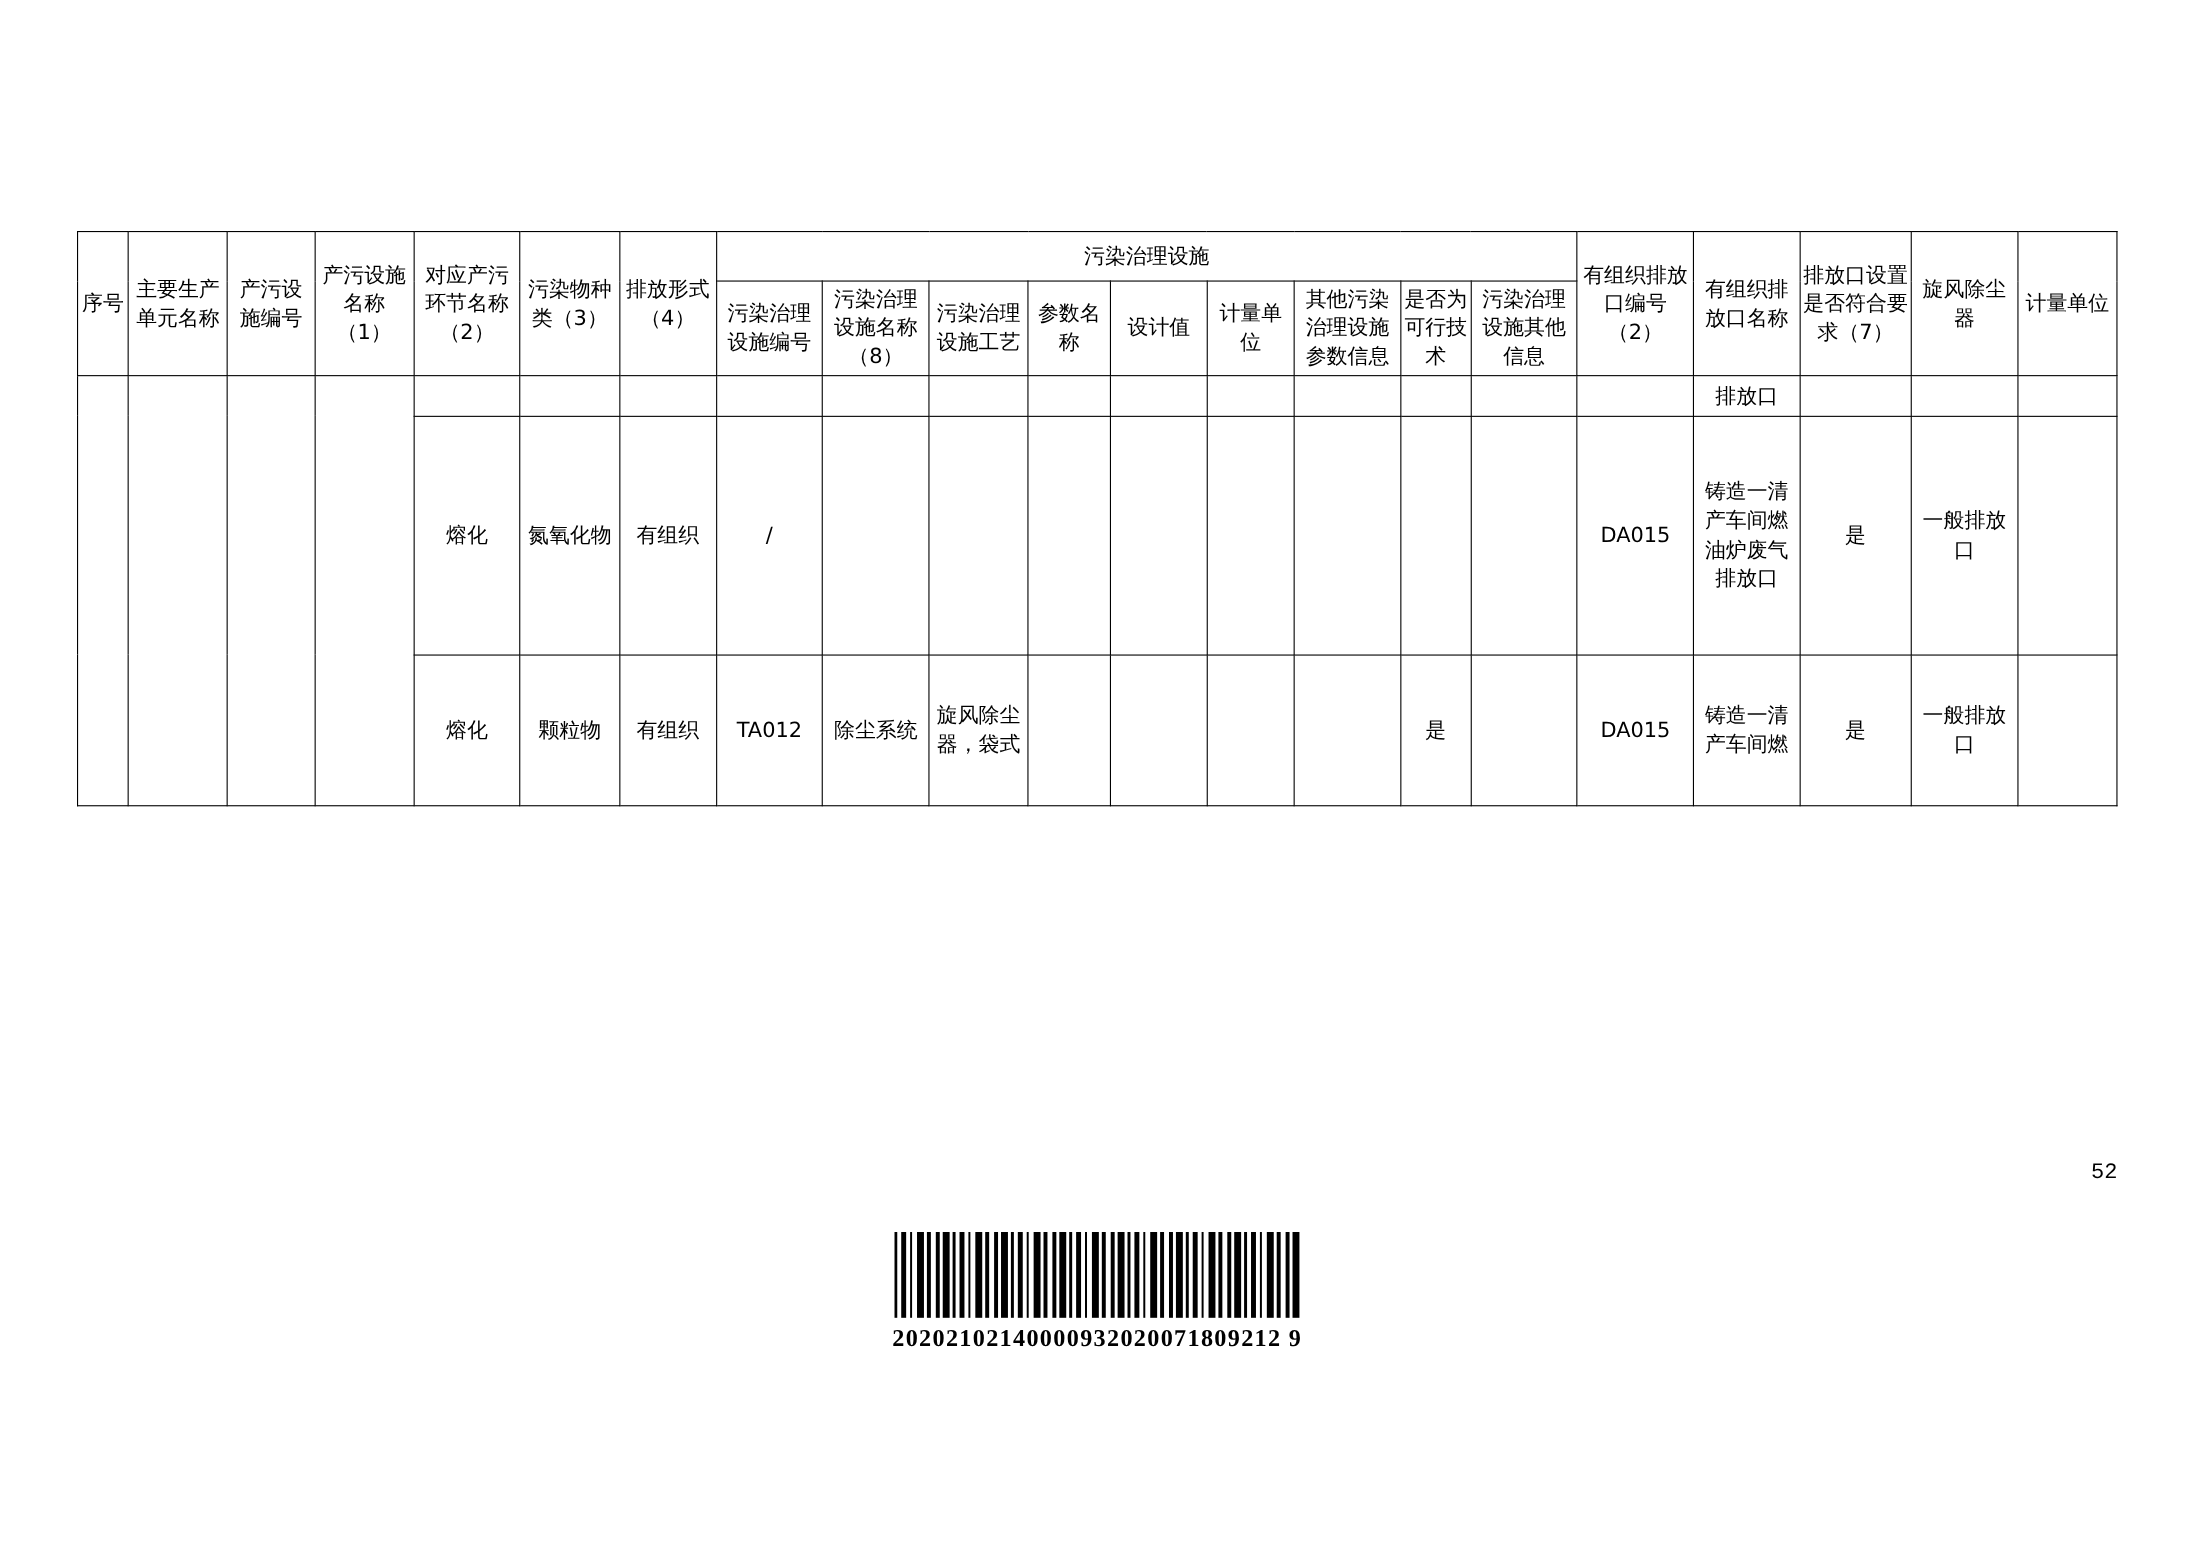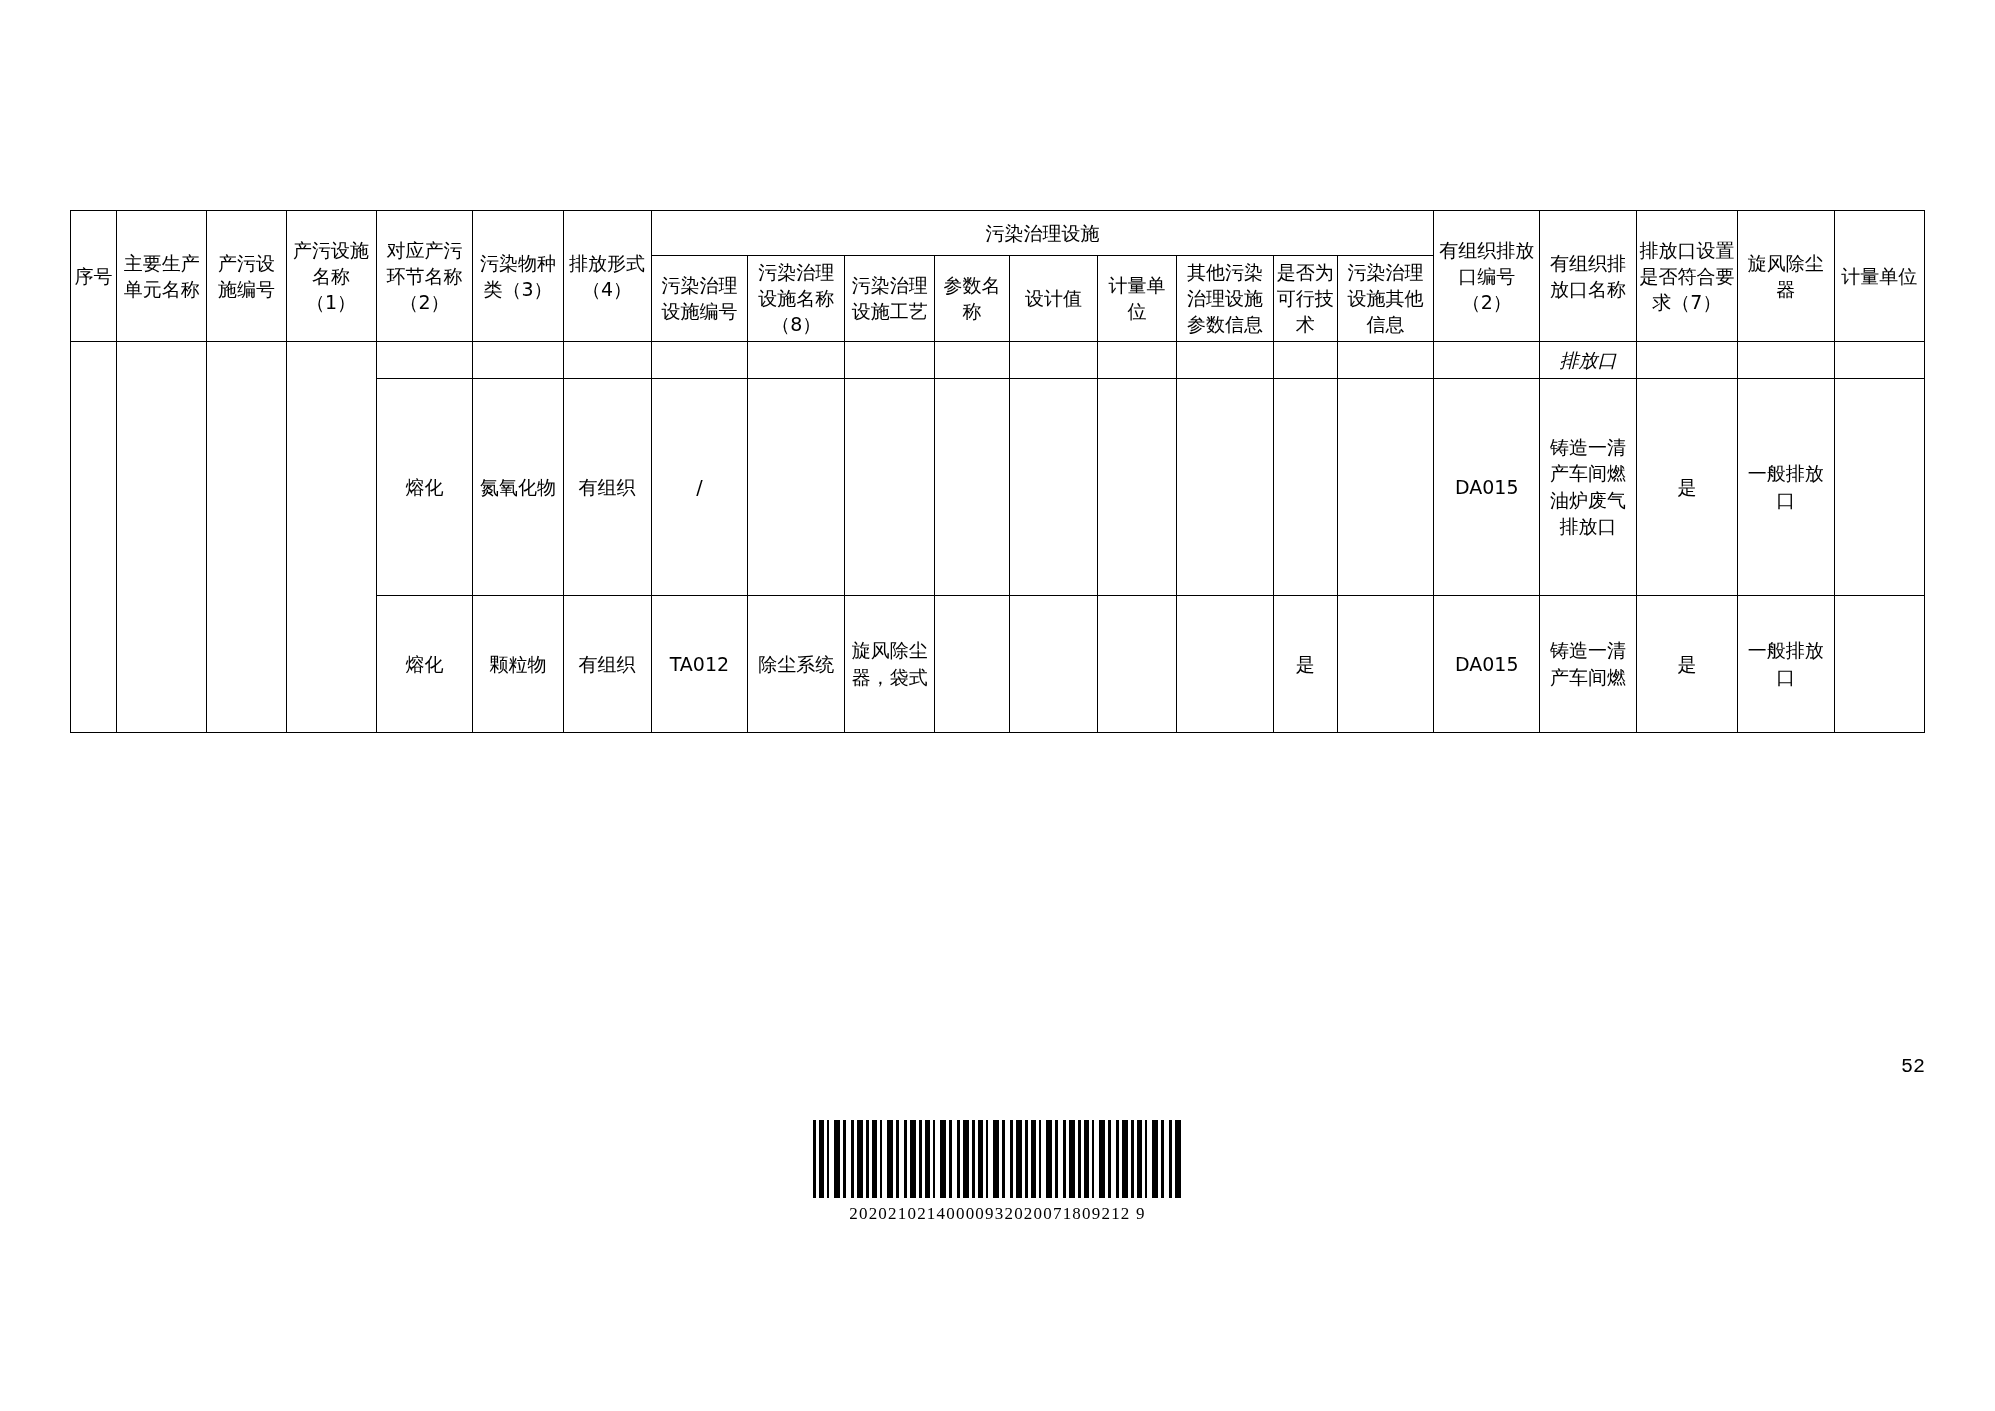--- a/index.html
+++ b/index.html
@@ -53,21 +53,20 @@
   table.emission-table thead td {
     height: 38px;
   }
 
   .hdr-group {
     height: 42px;
   }
 
   .row-body td {
     height: 30px;
-    font-style: italic;
   }
 
   .row-tall td {
     height: 210px;
   }
 
   .row-mid td {
     height: 130px;
   }
 
@@ -100,23 +99,24 @@
         #000 21px, #000 27px, #fff 27px, #fff 30px,
         #000 30px, #000 33px, #fff 33px, #fff 38px,
         #000 38px, #000 41px, #fff 41px, #fff 44px,
         #000 44px, #000 50px, #fff 50px, #fff 53px);
     background-size: 53px 100%;
     background-repeat: repeat-x;
   }
 
   .barcode-number {
     margin-top: 6px;
-    font-size: 17px;
+    font-size: 22px;
     letter-spacing: 1.2px;
     font-family: "Liberation Serif", serif;
+    font-weight: bold;
   }
 </style>
 </head>
 <body>
 
 <div class="page">
 
   <div class="table-wrap">
     <table class="emission-table">
       <colgroup>

